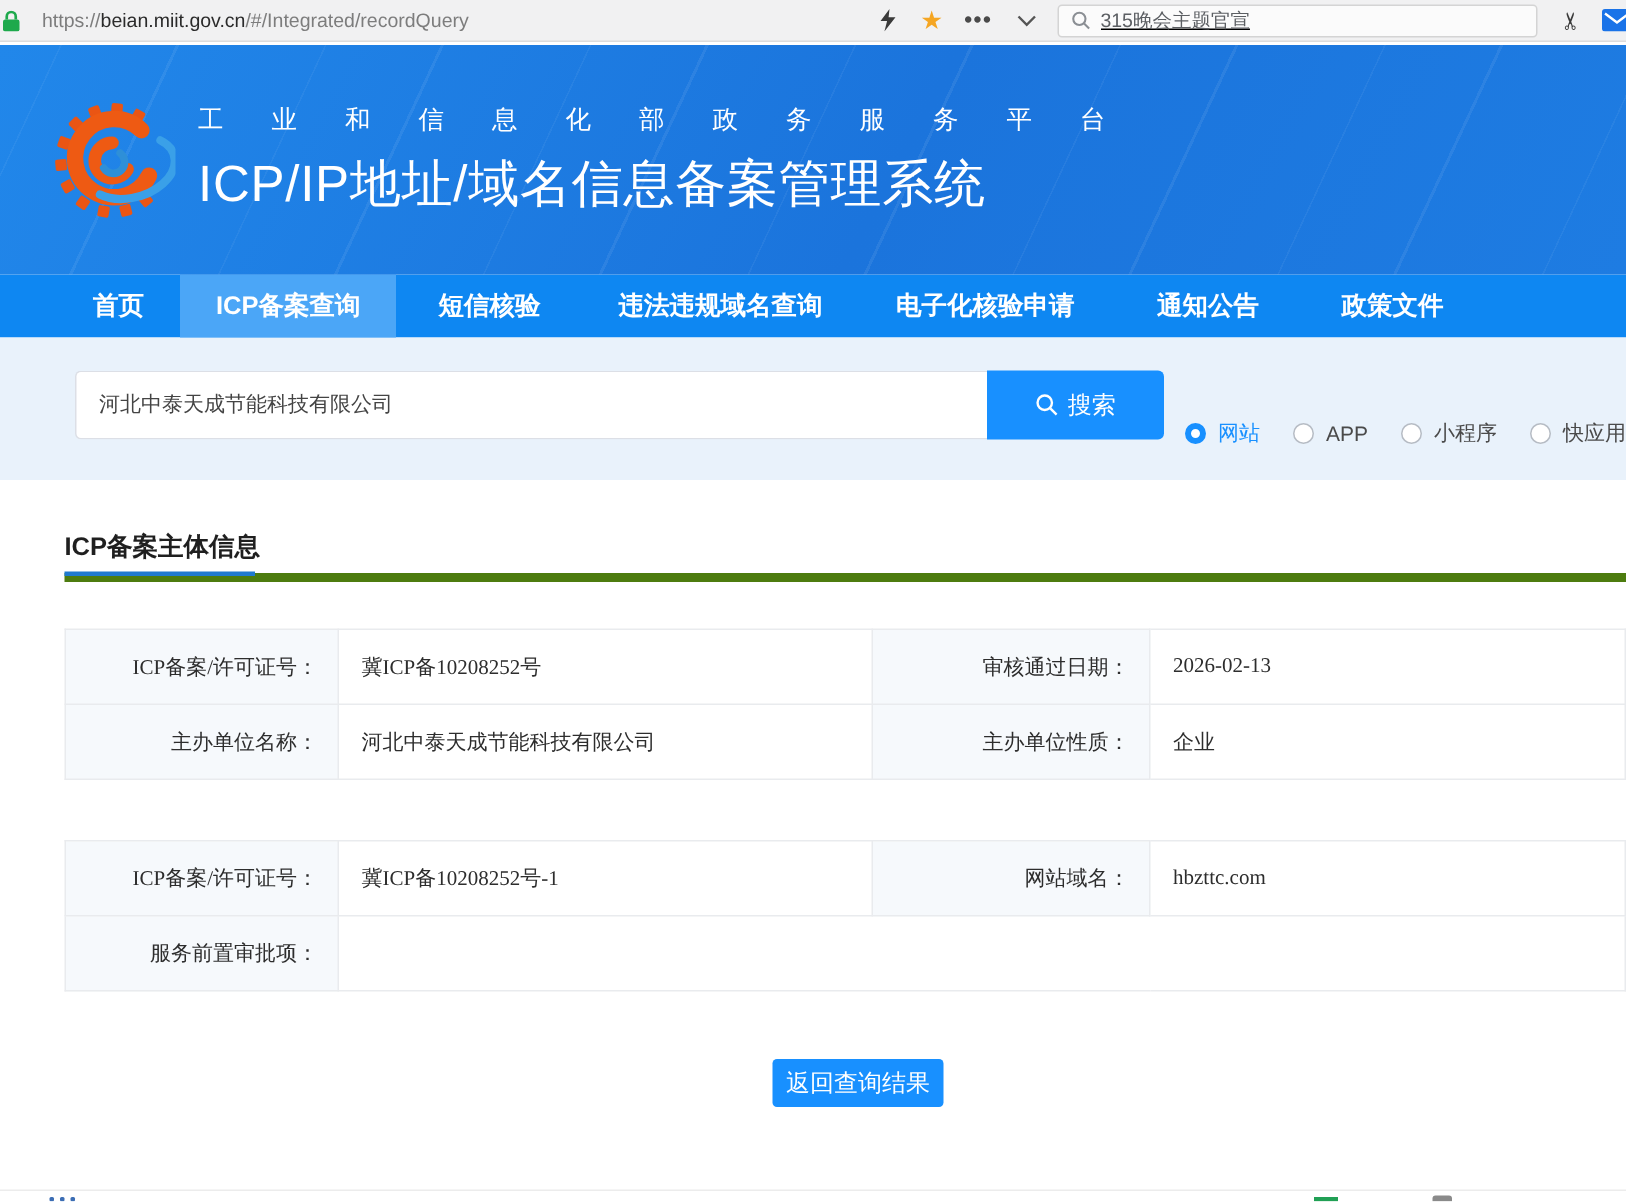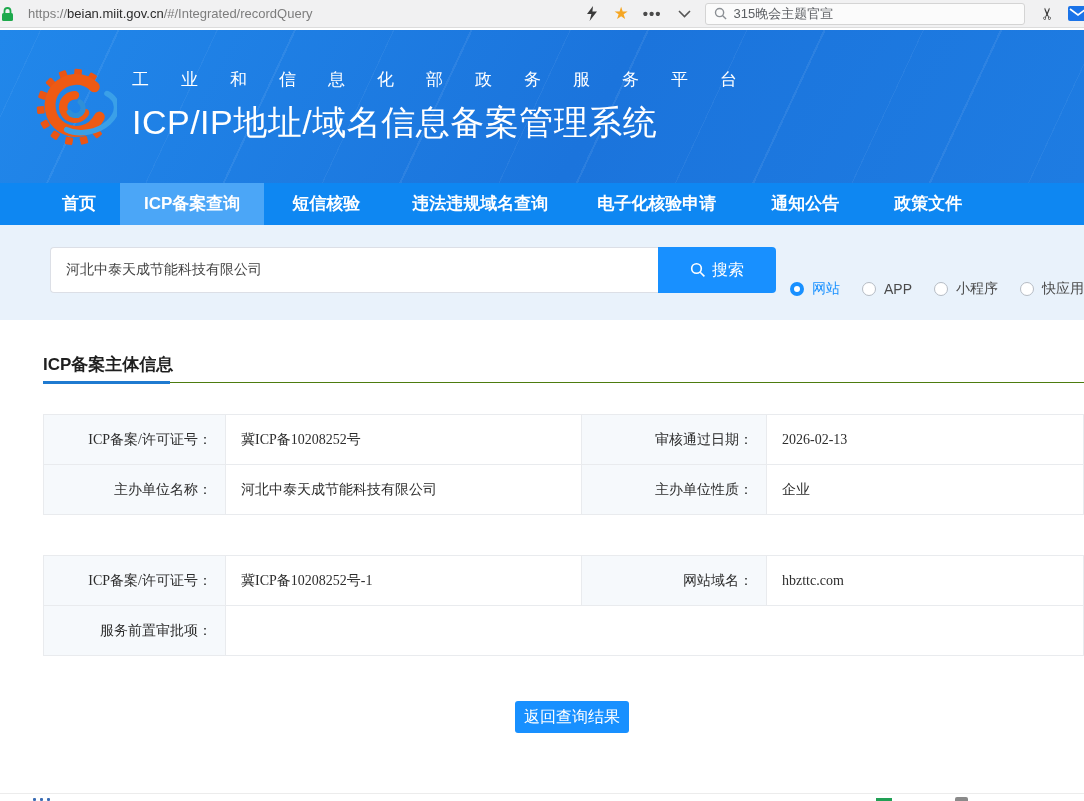--- a/index.html
+++ b/index.html
@@ -13,21 +13,21 @@
   .url-text { margin-left:14px; font-size:13px; white-space:nowrap; }
   .url-scheme, .url-path { color:#7d7d7d; }
   .url-host { color:#2b2b2b; }
   .chrome-spacer { flex:1; }
   .chrome-icon { flex:0 0 auto; display:flex; align-items:center; justify-content:center; cursor:pointer; }
   .bolt-icon { margin-left:10px; }
   .star-icon { margin-left:16px; color:#f5a623; font-size:17px; line-height:17px; }
   .dots-icon { margin-left:14px; color:#4a4a4a; font-size:15px; letter-spacing:1px; font-weight:bold; }
   .chevron-icon { margin-left:16px; }
   .chrome-search { margin-left:14px; width:320px; height:22px; background:#fbfbfb;
-    border:1px solid #d4d4d4; border-radius:3px; display:flex; align-items:center; padding:0 8px; }
+    border:1px solid #d4d4d4; border-radius:3px; display:flex; align-items:center; padding:0 8px;text-decoration:underline; }
   .chrome-search-text { margin-left:7px; font-size:13px; color:#5c5f63; border:none; background:transparent;
     outline:none; width:260px; font-family:inherit; }
   .scissors-icon { margin-left:16px; color:#3a3a3a; font-size:16px; transform:rotate(-90deg); }
   .mail-icon { margin-left:14px; margin-right:-4px; }
   .chrome-gap { height:2px; background:#fff; }
 
   
   .site-header { height:153px; background:linear-gradient(118deg,#2187ea 0%,#1b74dc 55%,#1e7ce2 100%);
     display:flex; align-items:center; padding-left:33px; position:relative; overflow:hidden; }
   .site-header::before { content:""; position:absolute; left:-10%; top:-40%; width:120%; height:180%;
@@ -55,21 +55,21 @@
   .radio-group { display:flex; align-items:center; gap:22px; margin-left:14px; margin-top:33px; white-space:nowrap; }
   .radio-item { display:flex; align-items:center; gap:8px; cursor:pointer; }
   .radio-dot { width:14px; height:14px; border-radius:50%; background:#fff; border:1px solid #b6bcc4; flex:0 0 auto; }
   .radio-item.checked .radio-dot { border:4px solid #1890ff; }
   .radio-label { font-size:14px; color:#4a4a4a; }
   .radio-item.checked .radio-label { color:#1890ff; }
 
   
   .main { height:473px; overflow:hidden; padding-top:33px; }
   .section { margin-left:43px; }
-  .section-head { position:relative; border-bottom:1px solid #4d7c0f; padding-bottom:5px; }
+  .section-head { position:relative; border-bottom:6px solid #4d7c0f; padding-bottom:5px; }
   .section-title { font-size:17px; font-weight:bold; color:#1f1f1f; line-height:24px; }
   .blue-underline { position:absolute; left:0; bottom:-2px; width:127px; height:3px; background:#1f7ad0; }
 
   table.info-table { border-collapse:collapse; table-layout:fixed; width:1041px; margin-top:31px; }
   table.info-table td { border:1px solid #e9ebee; height:50px; font-size:14px;
     font-family:"Liberation Serif","DejaVu Serif",serif; color:#2d2d2d; }
   td.cell-label { width:182px; background:#f6f9fc; text-align:right; padding-right:13px; }
   td.cell-value { text-align:left; padding-left:15px; background:#fff; }
   td.w-val1 { width:356px; } td.w-lab2 { width:185px; }
   .sec2 { margin-top:40px; }

